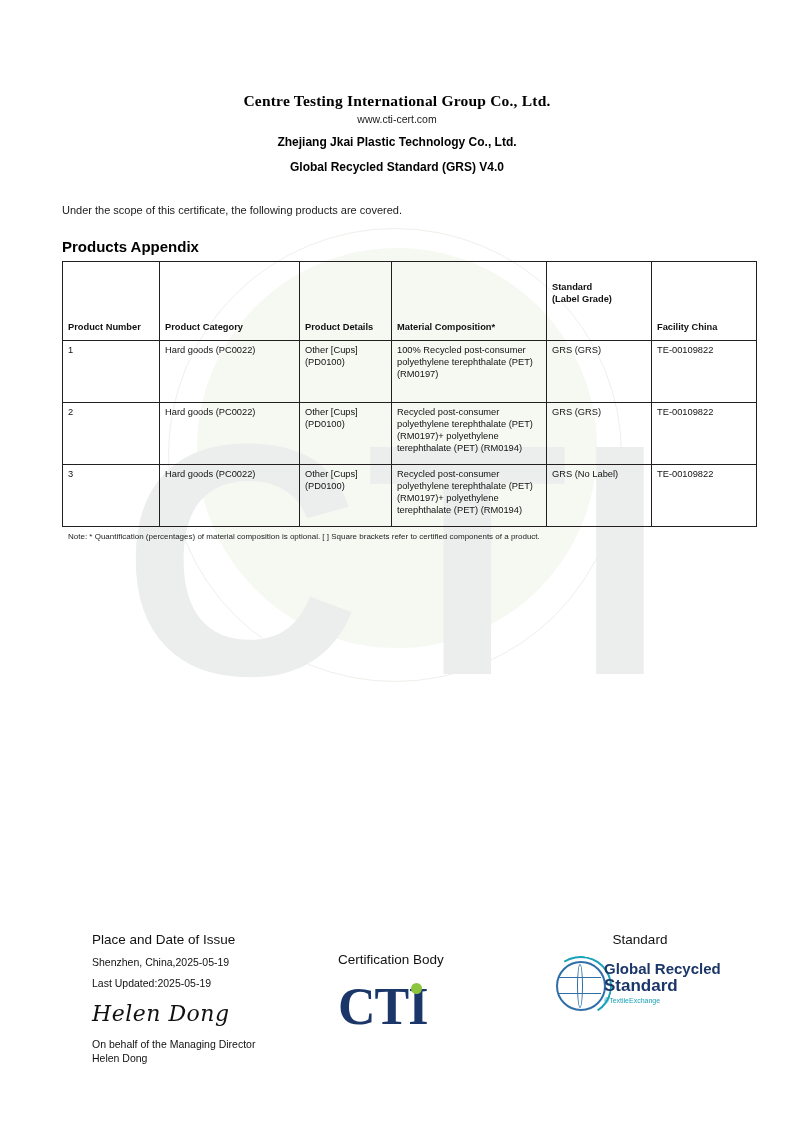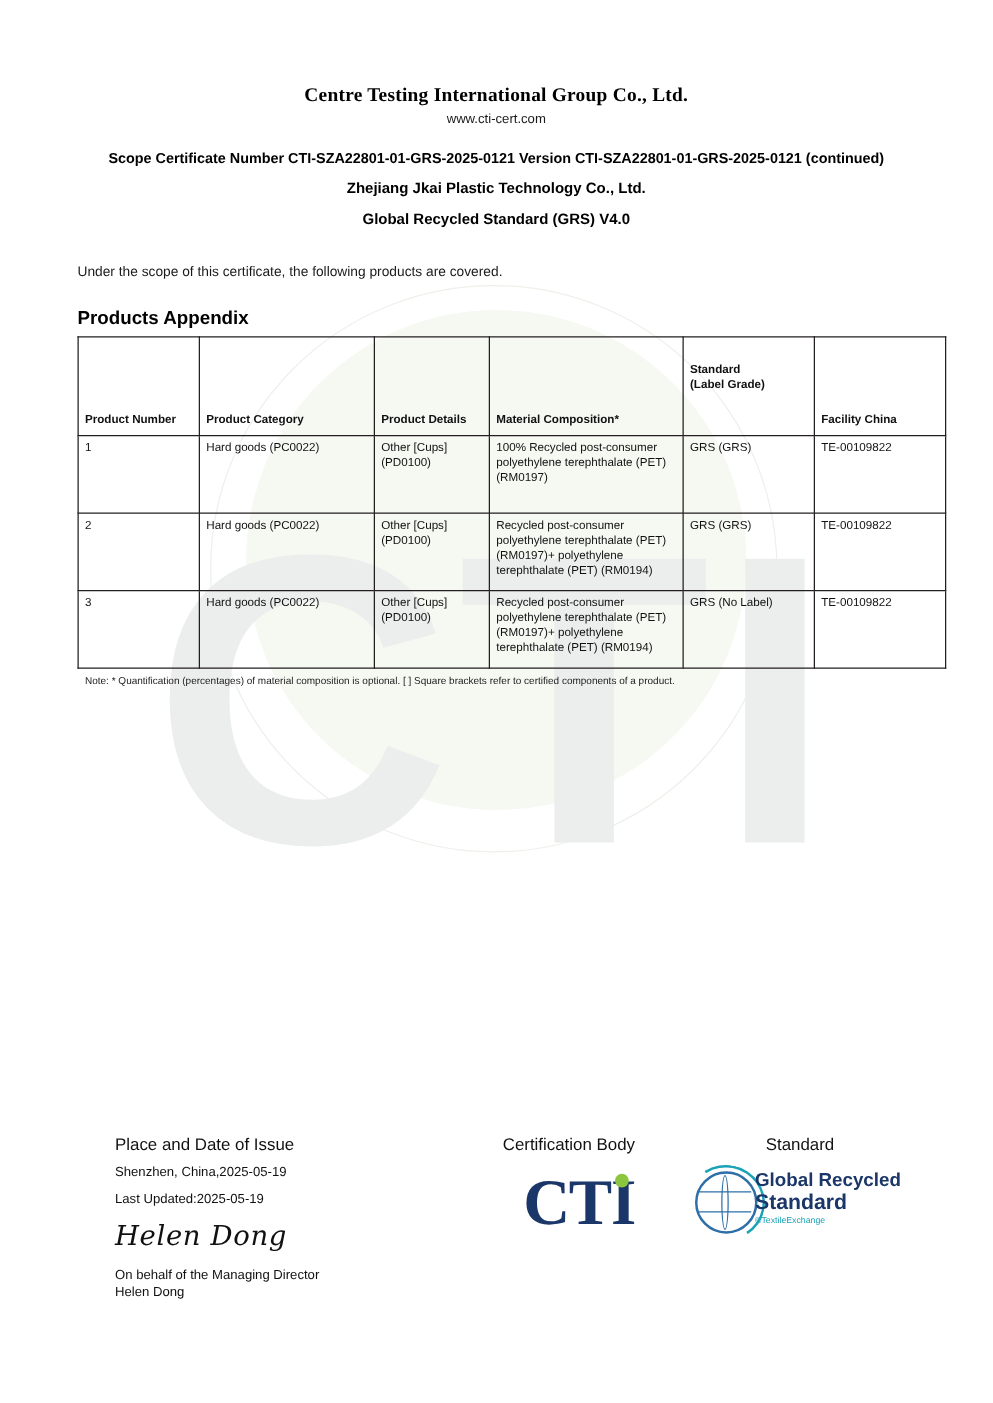--- a/index.html
+++ b/index.html
@@ -63,21 +63,21 @@
     z-index: 2;
     width: 794px;
     height: 1122px;
   }
 
   
   .hdr {
     text-align: center;
   }
   .hdr-company {
-    margin-top: 68px;
+    margin-top: 92px;
     font-family: "Liberation Serif", serif;
     font-size: 15.5px;
     font-weight: bold;
     color: #000;
     letter-spacing: .2px;
   }
   .hdr-address {
     margin-top: 7px;
     font-size: 11px;
     color: #1a1a1a;
@@ -169,21 +169,21 @@
     left: 0;
     top: 840px;
     width: 700px;
     height: 160px;
   }
   .sig-col {
     position: absolute;
     top: 0;
   }
   .sig-col.place { left: 92px; width: 260px; }
-  .sig-col.body  { left: 338px; width: 170px; text-align: right; }
+  .sig-col.body  { left: 338px; width: 170px; text-align: left; margin-top: 20px; }
   .sig-col.std   { left: 540px; width: 200px; text-align: center; }
 
   .sig-h {
     font-size: 13.5px;
     color: #111;
     font-weight: normal;
   }
   .sig-line {
     margin-top: 9px;
     font-size: 10.5px;
@@ -302,21 +302,20 @@
   <div class="wm-ring"></div>
   <div class="wm-circle"></div>
   <div class="wm-text">CTI</div>
 </div>
 
 <div class="page">
 
   <div class="hdr">
     <div class="hdr-company">Centre Testing International Group Co., Ltd.</div>
     <div class="hdr-web">www.cti-cert.com</div>
-    <div class="hdr-scope">Scope Certificate Number CTI-SZA22801-01-GRS-2025-0121 Version CTI-SZA22801-01-GRS-2025-0121 (continued)</div>
     <div class="hdr-client">Zhejiang Jkai Plastic Technology Co., Ltd.</div>
     <div class="hdr-standard">Global Recycled Standard (GRS) V4.0</div>
   </div>
 
   <div class="intro">Under the scope of this certificate, the following products are covered.</div>
 
   <div class="appendix-title">Products Appendix</div>
 
   <table class="products">
     <colgroup>

